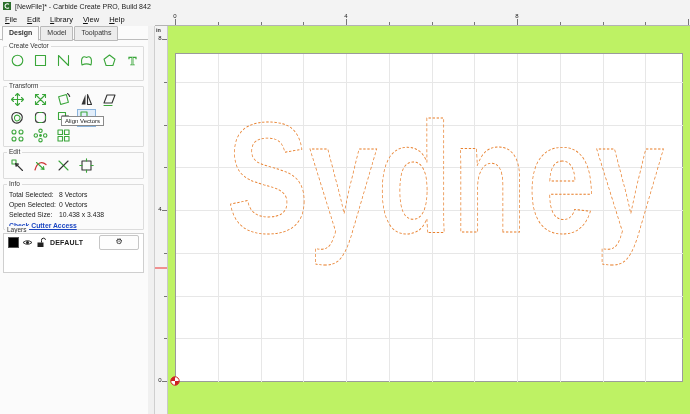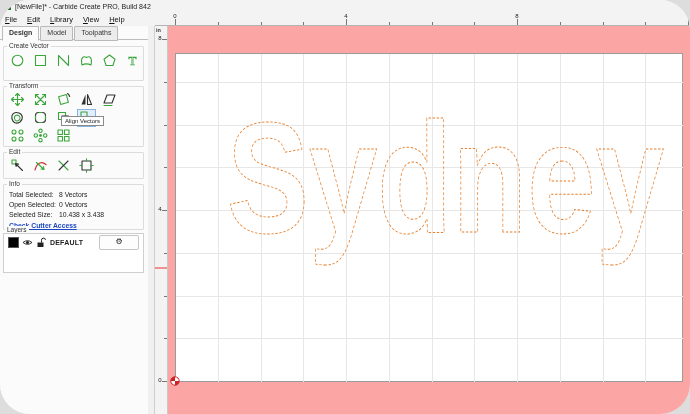--- a/index.html
+++ b/index.html
@@ -1,17 +1,17 @@
 <!DOCTYPE html>
 <html style="--g: #3AA63A; --link: #1B46C2; --ind: #F09090;"><head>
 <meta charset="utf-8">
 <style>
   html,body{margin:0;padding:0;background:#ddd;}
   .app{position:relative;width:690px;height:414px;background:#f0f0f0;overflow:hidden;
-       font-family:"Liberation Sans",sans-serif;border-radius:30px;-webkit-font-smoothing:antialiased;}
+       font-family:"Liberation Sans",sans-serif;-webkit-font-smoothing:antialiased;}
   
   .titlebar{position:absolute;left:0;top:0;width:690px;height:12px;background:#f3f3f3;
             border-bottom:1px solid #e4e4e4;display:flex;align-items:center;font-size:7px;color:#222;}
   .app-icon{width:8px;height:8px;margin:0 4px 0 3px;flex:0 0 auto;}
   
   .menubar{position:absolute;left:0;top:12px;width:155px;height:14px;background:#f3f3f3;
            display:flex;align-items:center;font-size:7.5px;color:#111;}
   .menu-item{padding:0 5px;cursor:default;}
   .menu-item u{text-decoration:underline;}
   
@@ -56,21 +56,21 @@
   .htick.major{height:6px;}
   .hlabel{position:absolute;top:1px;transform:translateX(-50%);font-size:6px;color:#222;}
   .vruler{position:absolute;left:155px;top:26px;width:13px;height:388px;background:#f3f3f3;
           border-right:1px solid #c9c9c9;box-sizing:border-box;}
   .vtick{position:absolute;right:0;height:1px;width:3px;background:#777;}
   .vtick.major{width:5px;}
   .vlabel{position:absolute;left:1px;width:8px;text-align:center;font-size:6px;color:#222;}
   .unit-label{position:absolute;left:1px;top:1px;font-size:5.5px;color:#333;font-weight:bold;}
   .mouse-ind{position:absolute;left:0;top:241px;width:12px;height:2px;background:var(--ind);}
   
-  .canvas{position:absolute;left:168px;top:26px;width:522px;height:388px;background:#fca5a5;}
+  .canvas{position:absolute;left:168px;top:26px;width:522px;height:388px;background:#bef264;}
 </style>
 </head>
 <body>
 
 <div class="app">
 
   <div class="titlebar">
     <svg class="app-icon" viewBox="0 0 8 8">
       <rect x="0" y="0" width="8" height="8" fill="#2b6e2b"></rect>
       <path d="M6,2.4 A2.3,2.3 0 1 0 6,5.6" stroke="#fff" stroke-width="1.1" fill="none"></path>

